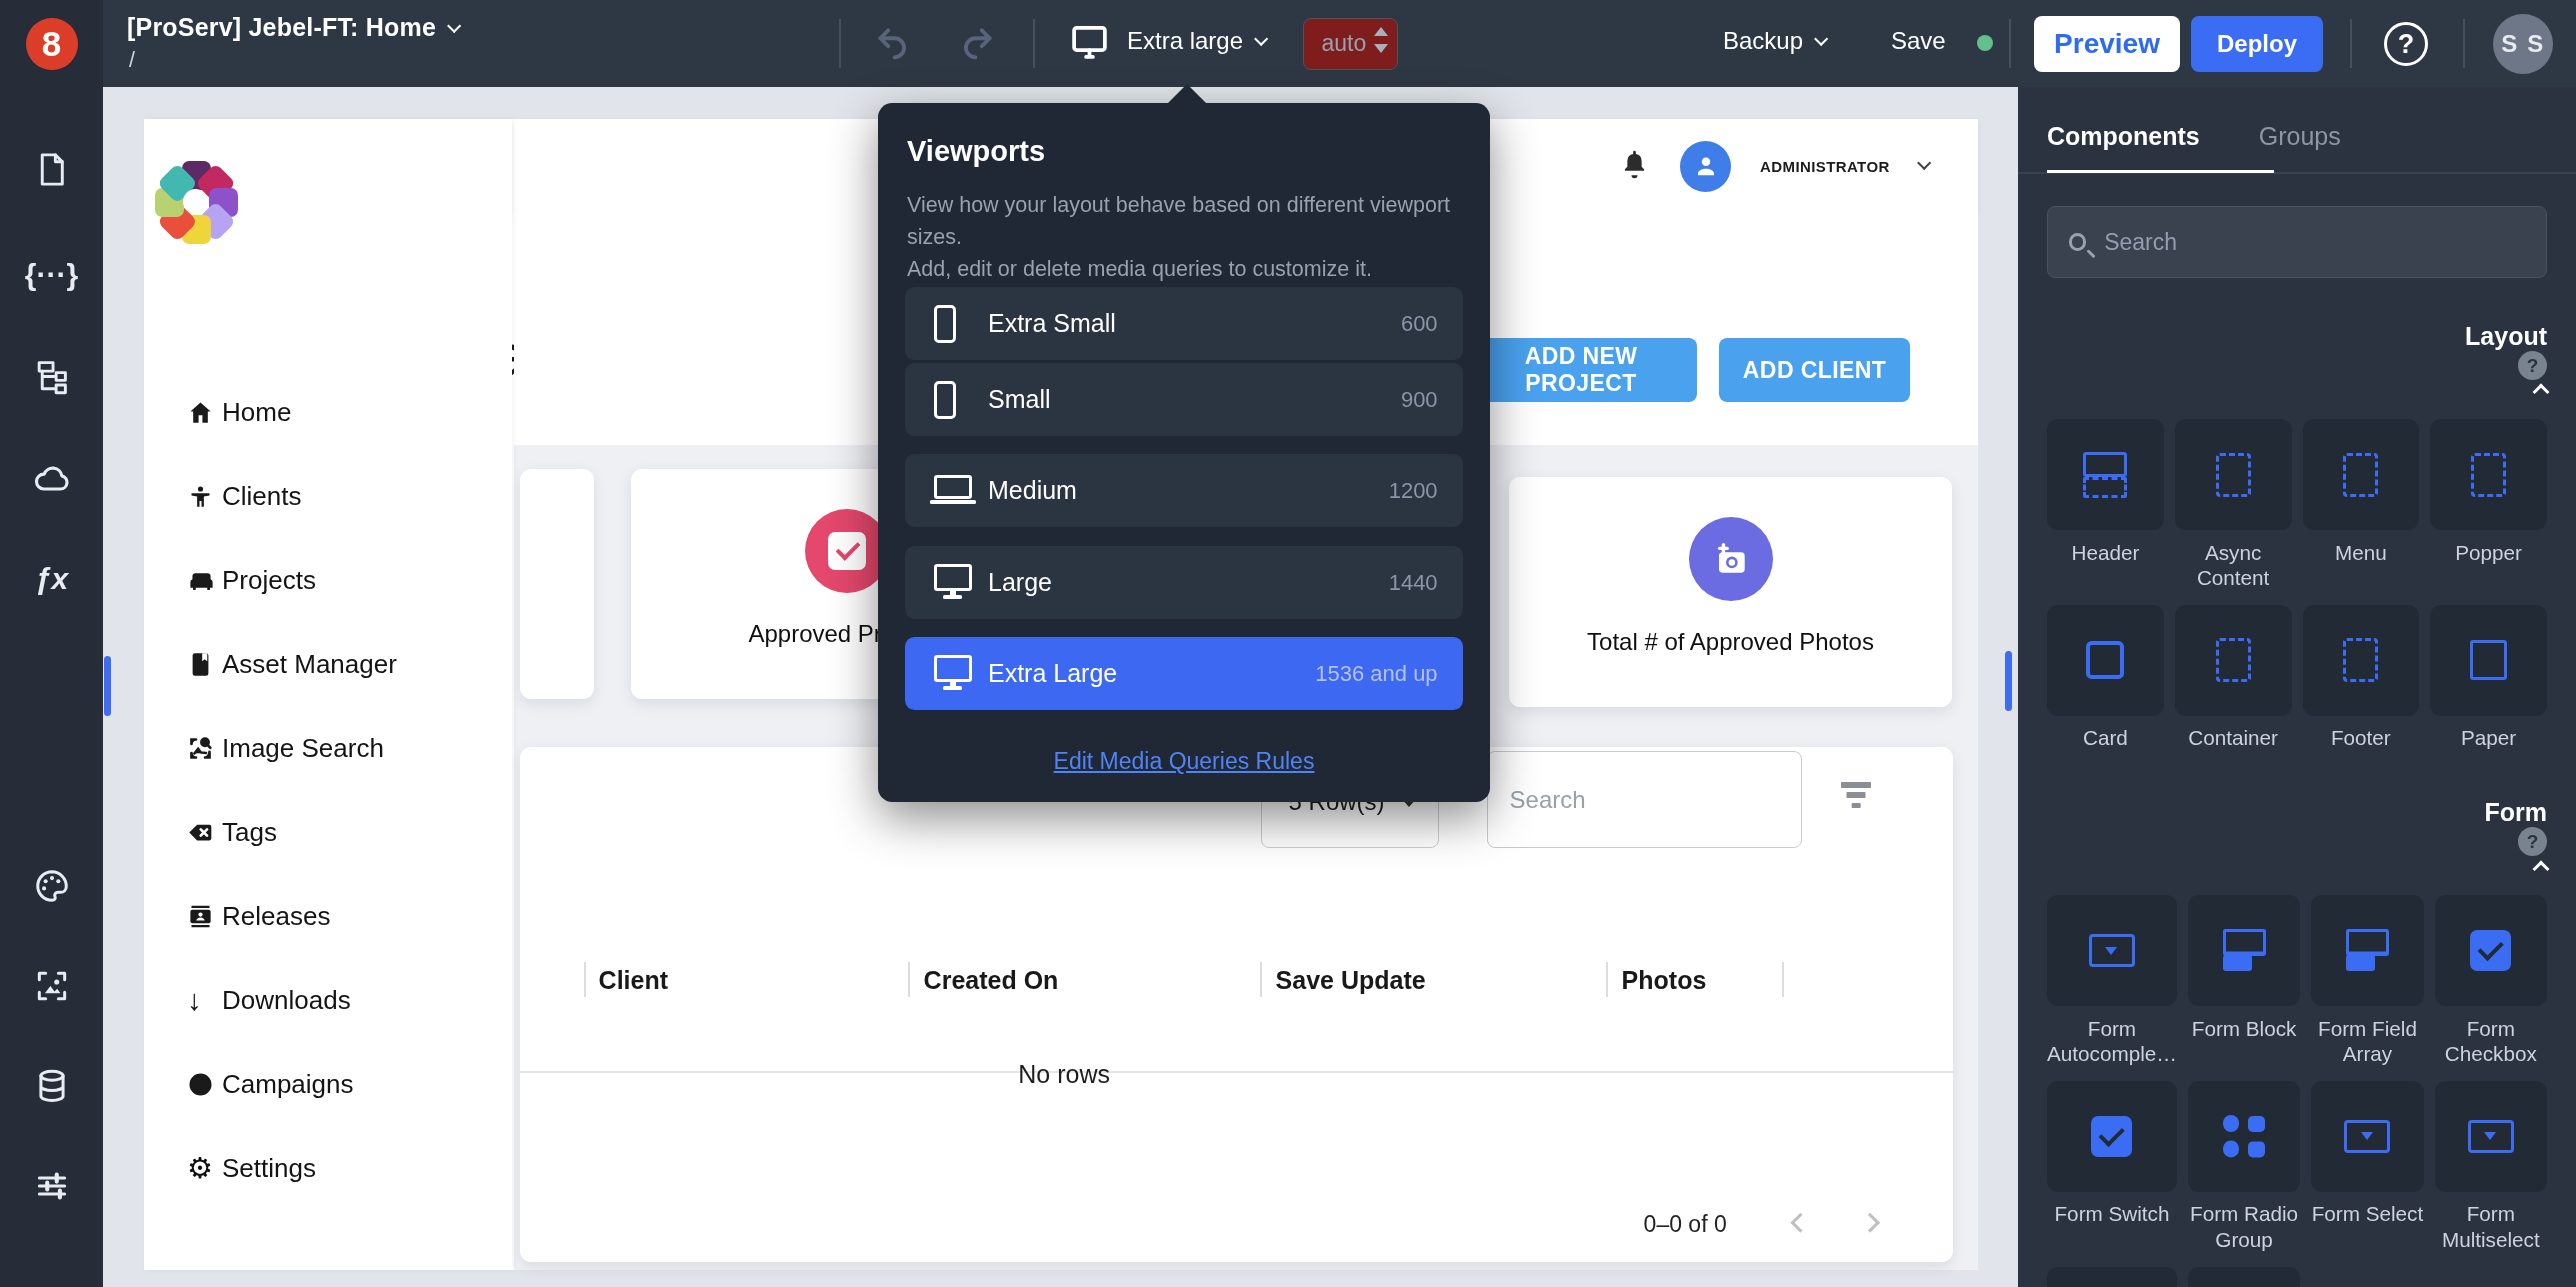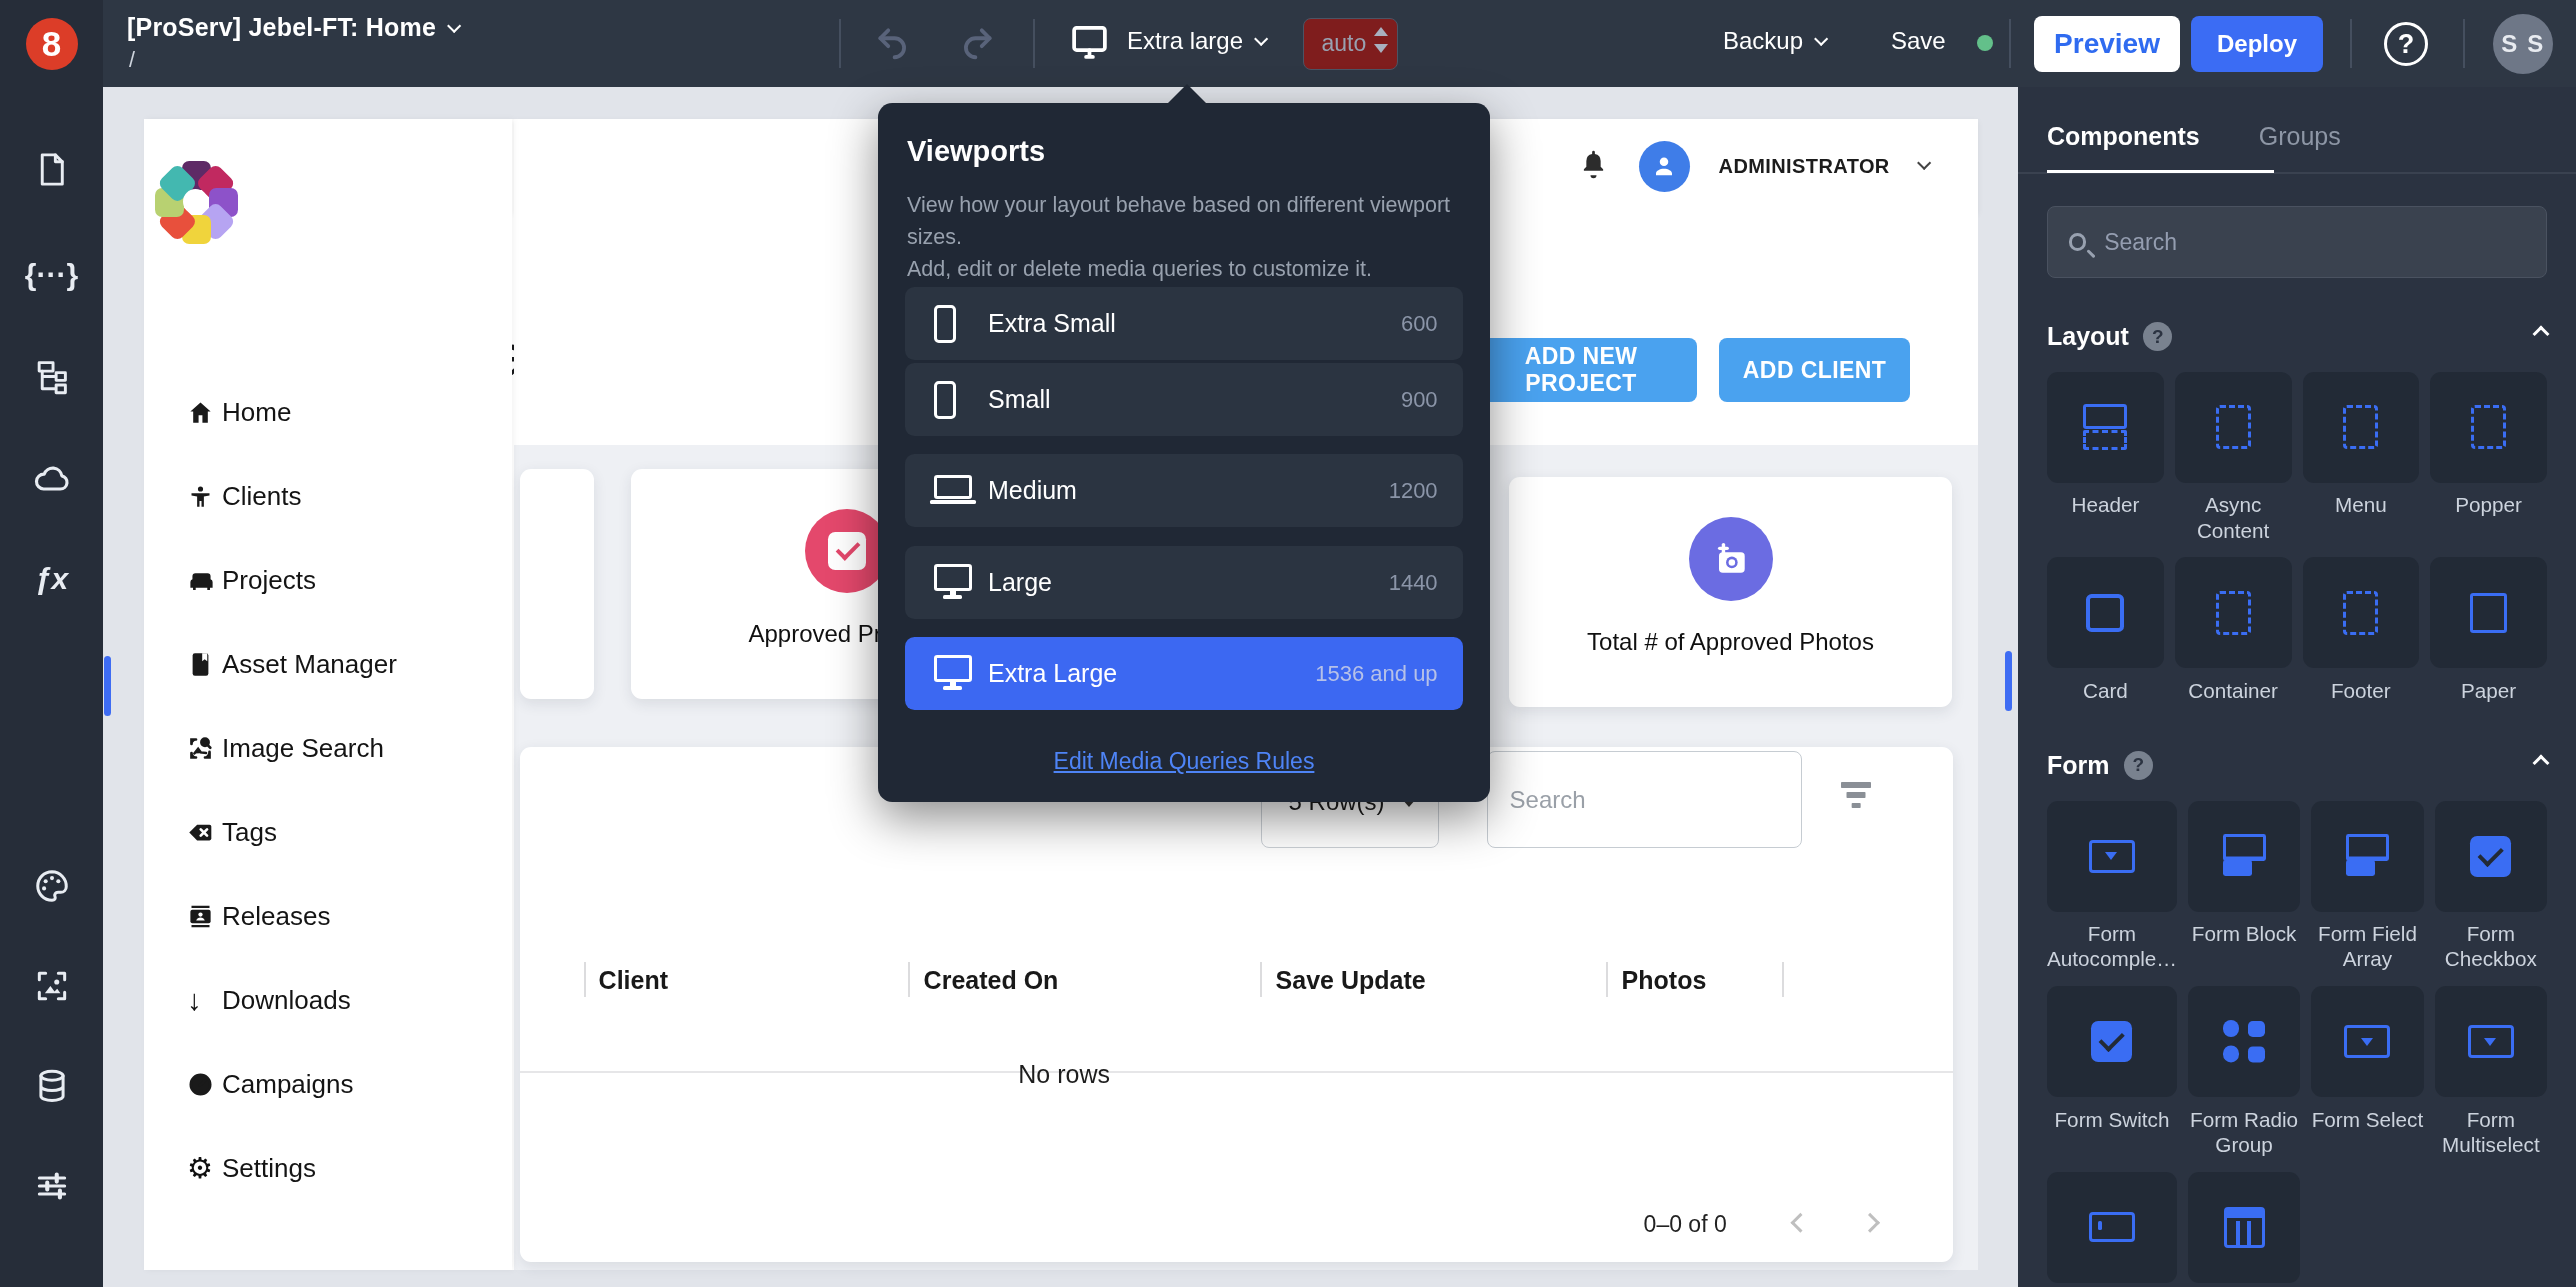--- a/index.html
+++ b/index.html
@@ -45,21 +45,21 @@
   .app-nav{position:absolute;left:43px;top:277px;list-style:none;margin:0;padding:0;}
   .app-nav li{display:flex;align-items:center;height:33px;margin-bottom:51px;color:#141414;font-size:26px;cursor:pointer;}
   .app-nav li.gap-top{margin-top:33px;}
   .app-nav .nicon{width:35px;display:flex;align-items:center;color:#111;}
   .app-nav svg{fill:#1a1a1a;}
   .glyph{font-size:29px;font-weight:bold;line-height:1;}
 
   .app-header{position:absolute;left:370px;top:0;width:1464px;height:94px;background:#fff;z-index:2;box-shadow:0 2.4px 6.4px rgba(0,0,0,.06);}
   .hdr-right{position:absolute;right:49px;top:0;height:94px;display:flex;align-items:center;gap:29px;}
   .role-avatar{width:51px;height:51px;border-radius:50%;background:#3f7de8;display:flex;align-items:center;justify-content:center;}
-  .role-label{font-size:20px;font-weight:bold;color:#1c1c1c;letter-spacing:0.4px;}
+  .role-label{font-size:15px;font-weight:bold;color:#1c1c1c;letter-spacing:0.4px;}
   .chev-dark{display:inline-block;width:10.3px;height:10.3px;border-right:2.4px solid #444;border-bottom:2.4px solid #444;transform:rotate(45deg);margin-top:-4.8px;}
 
   .app-main{position:absolute;left:370px;top:94px;width:1464px;height:1057px;background:#eef0f4;z-index:2;}
   .app-main::before{content:"";position:absolute;left:0;top:0;width:100%;height:232px;background:#fff;}
   .btn-app{position:absolute;border:none;border-radius:8px;background:#4aa2ef;color:#fff;font-weight:bold;font-size:23px;letter-spacing:0.4px;}
   .card{position:absolute;background:#fff;border-radius:11px;box-shadow:0 4.8px 14.3px rgba(40,50,70,.10);}
   .stat-circle{position:absolute;left:50%;top:40px;transform:translateX(-50%);width:84px;height:84px;border-radius:50%;display:flex;align-items:center;justify-content:center;}
   .stat-label{position:absolute;left:0;right:0;top:151px;text-align:center;font-size:24px;color:#101010;white-space:nowrap;}
   .check-sq{width:38px;height:38px;background:#fff;border-radius:7.2px;position:relative;}
   .check-sq::after{content:"";position:absolute;left:9.5px;top:10.3px;width:17.5px;height:8.7px;border-left:4.8px solid #e4486c;border-bottom:4.8px solid #e4486c;transform:rotate(-45deg);}
@@ -104,21 +104,21 @@
   .tabs{display:flex;gap:59px;margin-top:35px;}
   .tab{font-size:25px;color:#8d96a5;padding-bottom:20.7px;cursor:pointer;}
   .tab.active{color:#fff;font-weight:bold;}
   .tab-line{height:2.4px;background:#3a4250;margin:0 -29px;position:relative;}
   .tab-line .active-seg{position:absolute;left:29px;top:-1.6px;width:227px;height:3.2px;background:#fff;}
   .panel-search{margin-top:32px;height:72px;background:#3a424f;border:1.6px solid #4a5260;border-radius:8px;display:flex;align-items:center;padding:0 20.7px;gap:16px;}
   .panel-search input{background:transparent;border:none;outline:none;color:#dfe4ec;font-size:23px;width:100%;}
   .panel-search input::placeholder{color:#949db0;}
   .mag{width:17.5px;height:17.5px;border:3.2px solid #98a1b0;border-radius:50%;position:relative;flex:none;}
   .mag::after{content:"";position:absolute;left:14.3px;top:16px;width:9.5px;height:3.2px;background:#98a1b0;transform:rotate(45deg);border-radius:1.6px;}
-  .sec-head{display:flex;align-items:flex-start;margin-top:44px;margin-bottom:20.7px;}
+  .sec-head{display:flex;align-items:flex-end;margin-top:44px;margin-bottom:20.7px;flex-direction:column;}
   .sec-title{color:#fff;font-size:25px;font-weight:bold;}
   .qmark{width:29px;height:29px;border-radius:50%;background:#79828f;color:#2b3341;font-size:19px;font-weight:bold;display:flex;align-items:center;justify-content:center;margin-left:14.3px;}
   .collapse{margin-left:auto;width:12px;height:12px;border-left:3.2px solid #fff;border-top:3.2px solid #fff;transform:rotate(45deg);margin-top:6.4px;cursor:pointer;}
   .tile-grid{display:grid;grid-template-columns:repeat(4,1fr);column-gap:11px;row-gap:14.3px;}
   .tile{height:111px;background:#222a36;border-radius:11px;display:flex;align-items:center;justify-content:center;cursor:grab;}
   .tile-label{margin-top:9.5px;text-align:center;color:#ccd3dd;font-size:20.7px;line-height:25.4px;min-height:29px;}
   .ic{position:relative;display:block;}
   .ic-dashed{width:35px;height:44px;border:3.2px dashed #3a6df3;border-radius:4px;}
   .ic-header{width:44px;height:46px;}
   .ic-header::before{content:"";position:absolute;left:0;right:0;top:0;height:19px;border:3.2px solid #3a6df3;border-radius:3.2px;}

